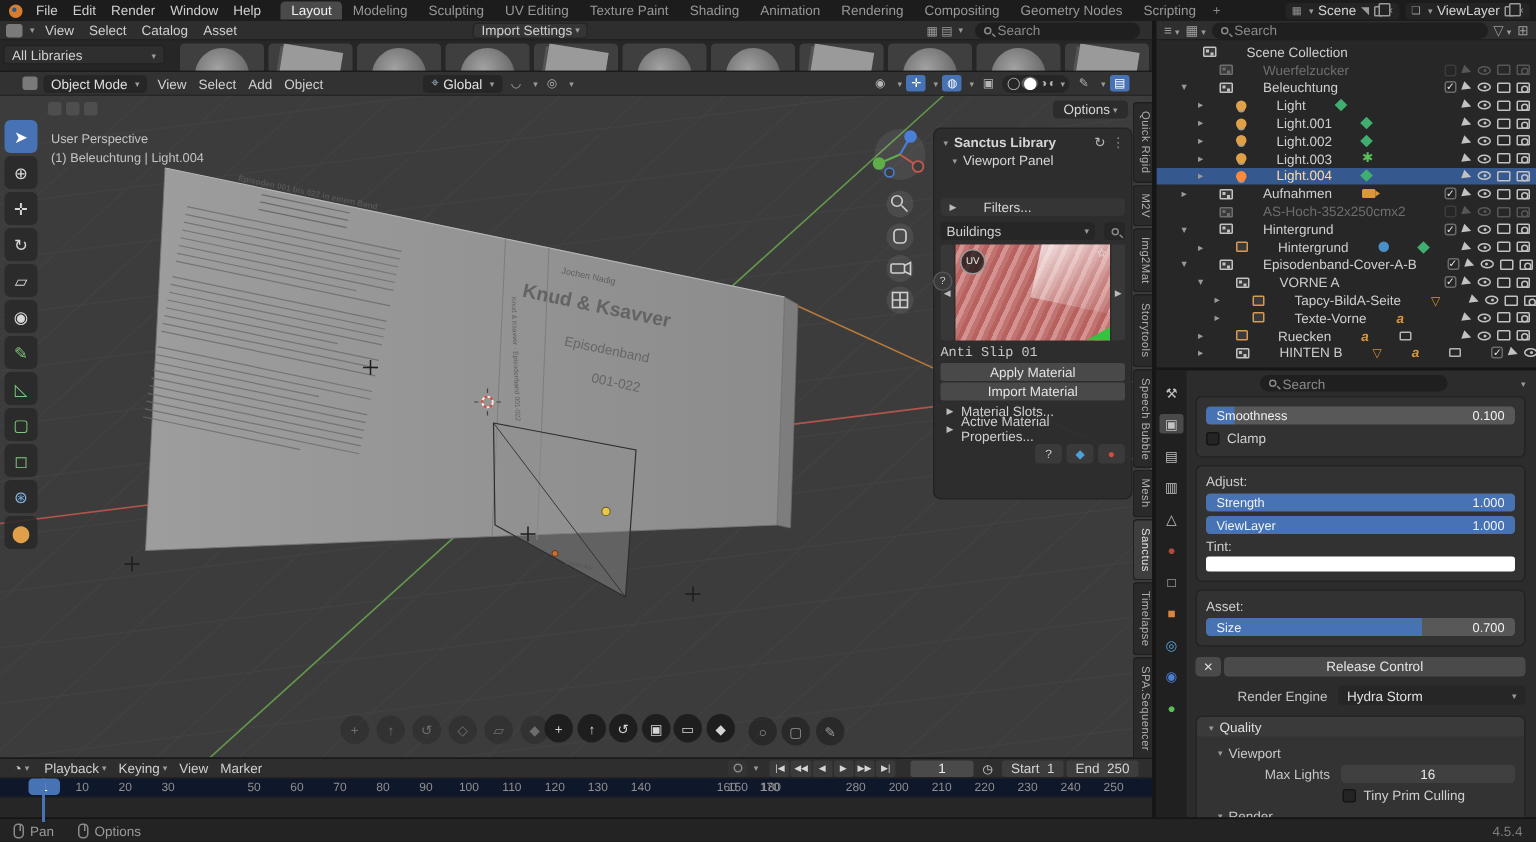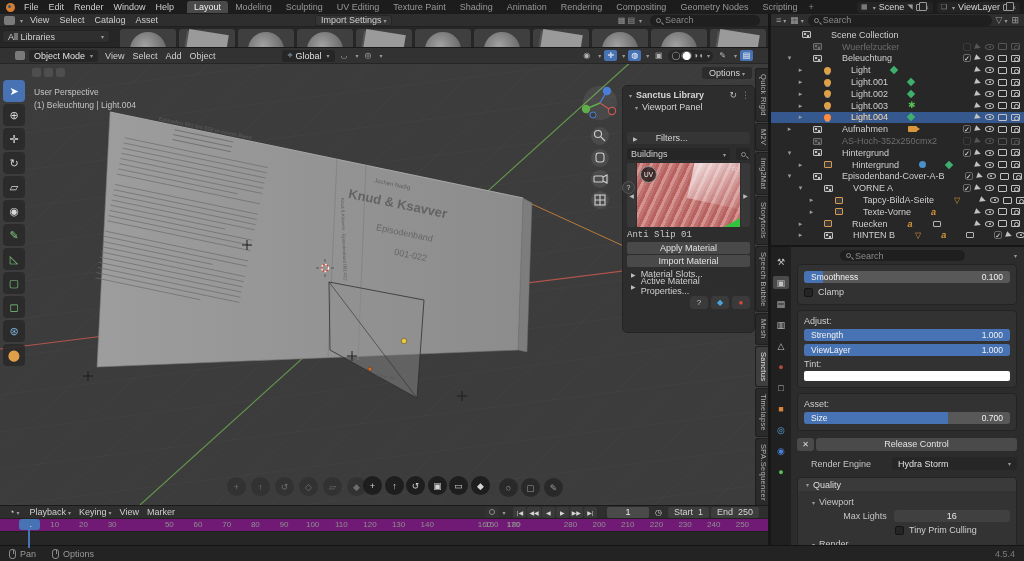--- a/index.html
+++ b/index.html
@@ -125,41 +125,41 @@
 .slider span{position:relative;color:#f2f2f2;font-size:8.5px;}
 .chk{width:9px;height:9px;background:#242424;border:1px solid #141414;border-radius:2px;display:inline-block;flex:none;}
 .chk-row{display:flex;align-items:center;gap:5px;margin:4px 0;color:#cfcfcf;}
 .pbox{border:1px solid #232323;background:#323232;border-radius:4px;padding:3px 6px;margin:5px 0;}
 .plabel{color:#cfcfcf;margin:2px 0;}
 .tint-bar{height:10px;background:#fff;border-radius:2px;margin:2px 0 3px;}
 .release-row{display:flex;gap:2px;margin:7px 0 6px;}
 .xbtn{width:17px;height:13px;background:#4a4a4a;border-radius:3px;display:flex;align-items:center;justify-content:center;color:#ddd;font-size:8px;}
 .release{flex:1;height:13px;background:#4a4a4a;border-radius:3px;text-align:center;line-height:13px;color:#e5e5e5;}
 .engine-row{display:flex;align-items:center;gap:7px;margin:5px 0 7px;}
-.engine-row .lab{width:88px;text-align:center;color:#c4c4c4;}
+.engine-row .lab{width:88px;text-align:right;color:#c4c4c4;}
 .dd{flex:1;height:13px;background:#262626;border-radius:3px;display:flex;align-items:center;justify-content:space-between;padding:0 6px;color:#e0e0e0;}
 .qpanel{background:#333333;border:1px solid #242424;border-radius:4px;}
 .qhead{height:13px;background:#3a3a3a;border-radius:4px 4px 0 0;display:flex;align-items:center;gap:4px;padding:0 6px;color:#dedede;}
 .qbody{padding:2px 6px 5px;}
 .subhead{display:flex;align-items:center;gap:4px;color:#c8c8c8;margin:4px 0 2px;padding-left:6px;}
 .field-row{display:flex;align-items:center;margin:3px 0;}
 .field-row .lab{width:84px;text-align:right;color:#c4c4c4;margin-right:7px;}
 .numfield{width:118px;height:12px;background:#404040;border-radius:3px;text-align:center;line-height:12px;color:#e8e8e8;}
 .sub-chk{margin-left:91px;display:flex;align-items:center;gap:5px;color:#cfcfcf;margin-top:3px;margin-bottom:2px;}
 
 .timeline{position:absolute;left:0;top:505px;width:768px;height:40px;background:#2b2b2b;border-top:1px solid #1a1a1a;}
 .tl-header{height:13px;display:flex;align-items:center;gap:2px;padding:0 5px;background:#2e2e2e;border-bottom:1px solid #222;}
 .tl-menu{padding:0 4px;color:#cfcfcf;display:flex;align-items:center;}
 .pb-group{display:flex;gap:1px;margin-left:6px;}
 .pb-btn{min-width:13px;height:11px;background:#3a3a3a;border-radius:2px;display:flex;align-items:center;justify-content:center;color:#d5d5d5;font-size:6px;padding:0 2px;}
 .autokey{width:13px;height:11px;background:#333;border-radius:2px;display:flex;align-items:center;justify-content:center;margin-left:auto;}
 .autokey i{width:6px;height:6px;border-radius:50%;border:1px solid #8a8a8a;}
 .frame-field{width:42px;height:11px;background:#4a4a4a;border-radius:2px;text-align:center;line-height:11px;color:#efefef;margin-left:8px;}
 .se-field{height:11px;background:#3d3d3d;border-radius:2px;display:flex;align-items:center;gap:5px;padding:0 6px;color:#d5d5d5;}
-.tl-ruler{position:relative;height:12px;background:#701a75;}
+.tl-ruler{position:relative;height:12px;background:#0f172a;}
 .tick{position:absolute;top:1px;transform:translateX(-50%);color:#8f8f8f;font-size:8px;}
 .tl-tracks{height:15px;background:#262626;border-top:1px solid #1f1f1f;}
 .playhead{position:absolute;left:19px;top:0;width:21px;height:11px;background:#4772b3;border-radius:3px;color:#fff;text-align:center;line-height:11px;font-size:8px;z-index:3;}
 .ph-line{position:absolute;left:28px;top:11px;width:2px;height:29px;background:#4772b3;z-index:3;}
 
 .status{position:absolute;left:0;top:545px;width:1024px;height:16px;background:#232323;border-top:1px solid #141414;display:flex;align-items:center;padding:0 9px;color:#9a9a9a;gap:4px;}
 .mouse{width:7px;height:10px;border:1px solid #8a8a8a;border-radius:3px;position:relative;}
 .mouse::after{content:"";position:absolute;left:2.5px;top:0;width:1px;height:4px;background:#8a8a8a;}
 .status .ver{margin-left:auto;color:#7e7e7e;}
 </style>

